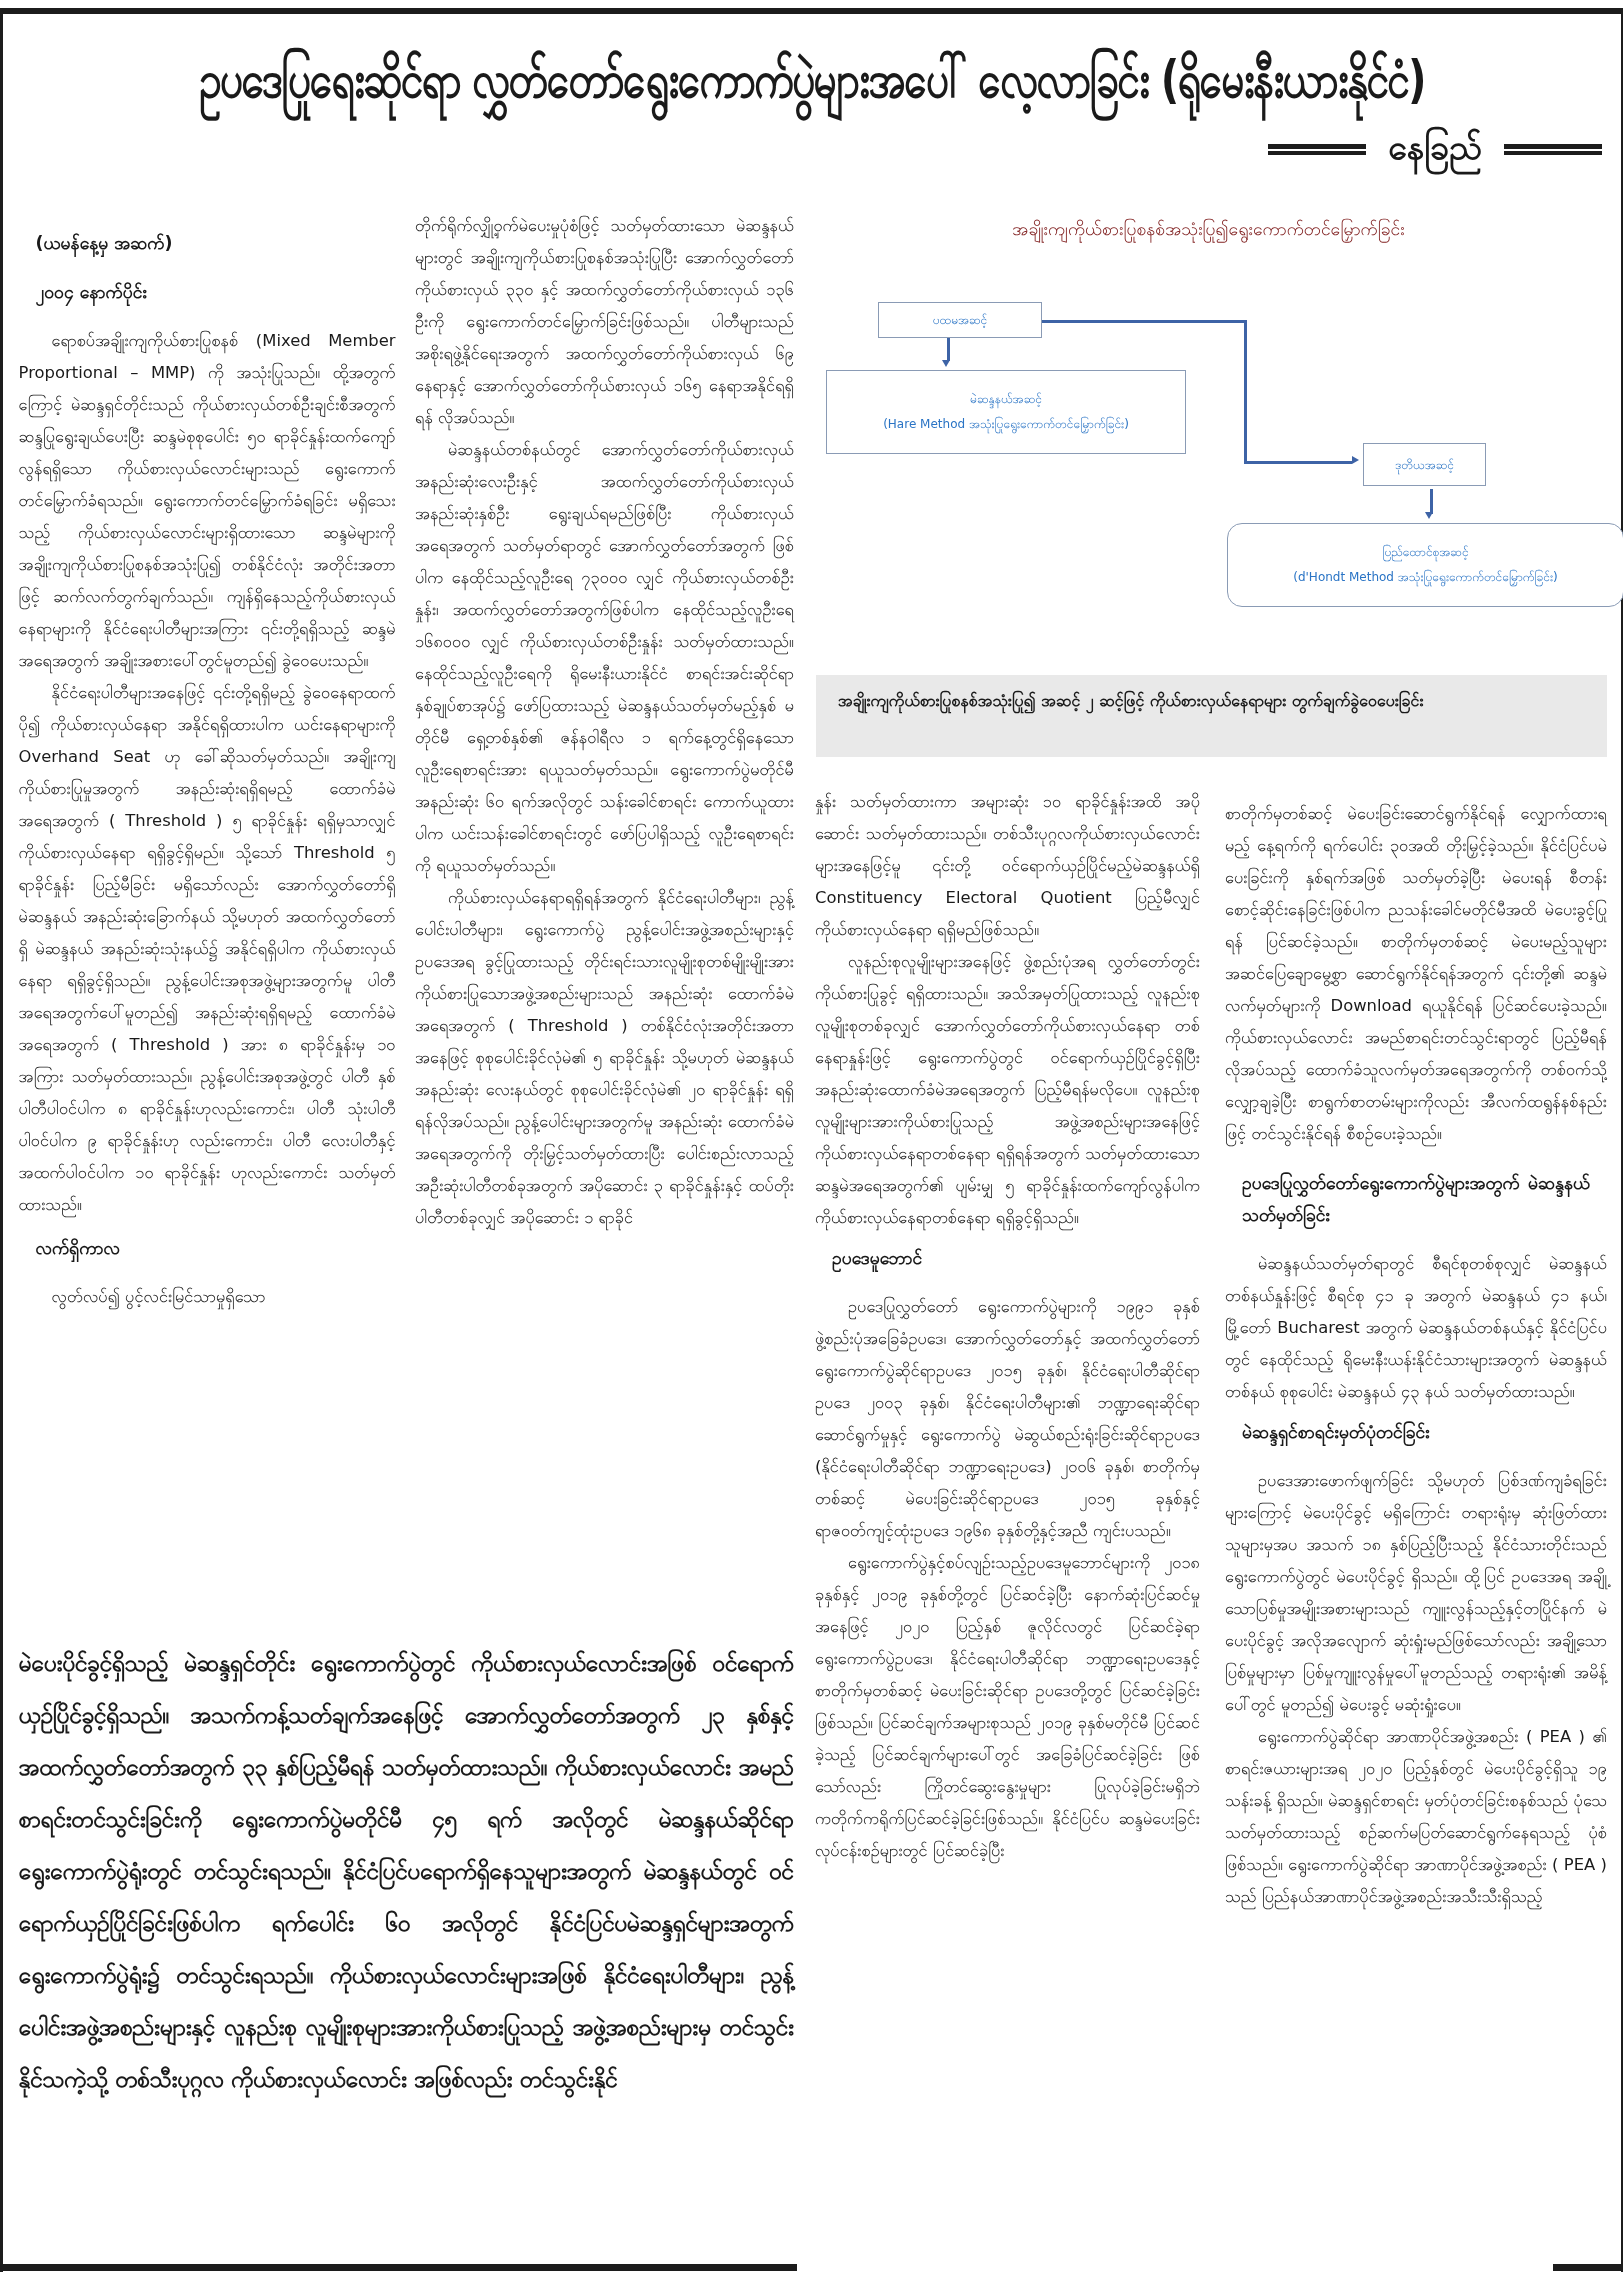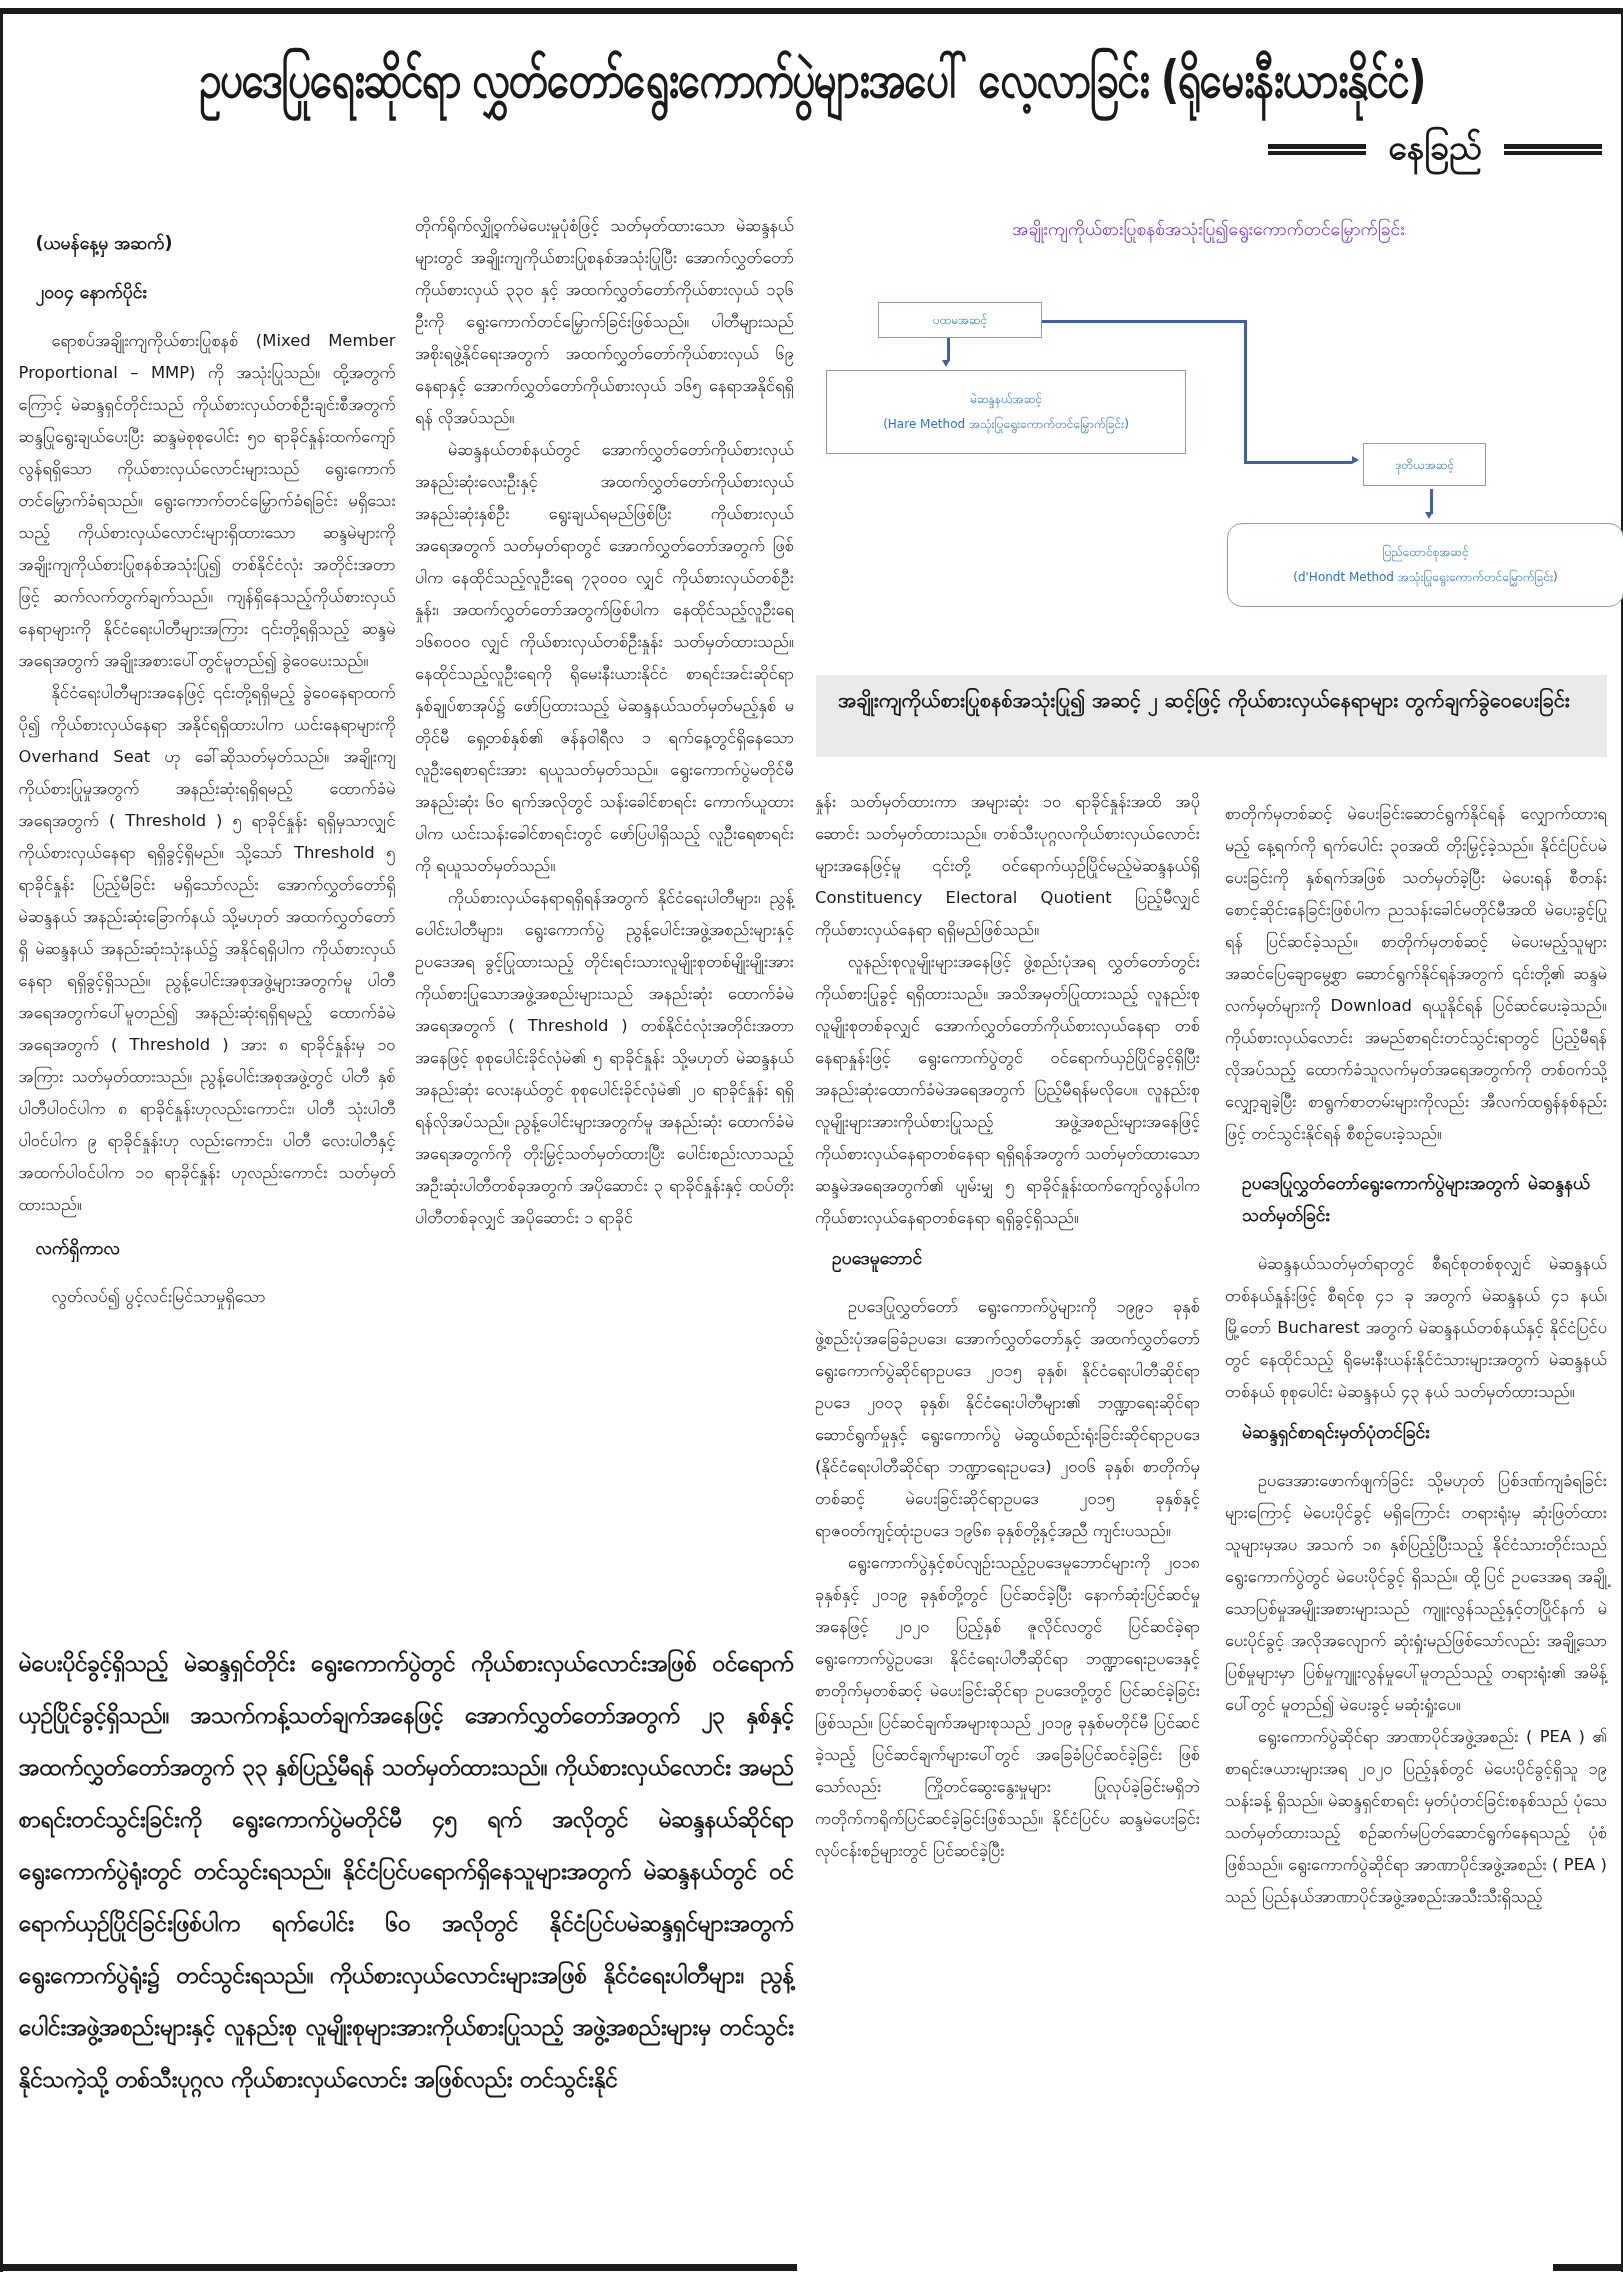--- a/index.html
+++ b/index.html
@@ -23,32 +23,32 @@
   .col p { margin: 0; text-indent: 33px; }
   .col p.noindent { text-indent: 0; }
   .col h4 { margin: 17px; font-size: 17.5px; font-weight: bold; line-height: 32px; }
   .col1 { left: 18.6px; top: 210px; width: 377px; height: 1397px; }
   .col2 { left: 415px; top: 210px; width: 379px; height: 1397px; }
   .col3 { left: 815px; top: 786px; width: 385px; height: 1474px; }
   .col4 { left: 1225px; top: 798px; width: 382px; height: 1474px; }
 
   .diagram { position: absolute; left: 813px; top: 196px; width: 791px; height: 453px; }
   .diagram-title { position: absolute; left: 0; top: 22px; width: 791px; text-align: center;
-                   font-size: 17.5px; color: #6d28d9; }
+                   font-size: 17.5px; color: #7f1d1d; }
   .dbox { position: absolute; border: 1.6px solid #8a9bb5; background: #fff; color: #2a74c5;
           text-align: center; font-size: 12px; box-sizing: border-box; display: flex; flex-direction: column;
           justify-content: center; align-items: center; line-height: 28px; }
   .dline { position: absolute; background: #3d63a6; }
   .arrow-down { position: absolute; width: 0; height: 0; border-left: 4.4px solid transparent;
                 border-right: 4.4px solid transparent; border-top: 7.6px solid #3d63a6; }
   .arrow-right { position: absolute; width: 0; height: 0; border-top: 4.4px solid transparent;
                  border-bottom: 4.4px solid transparent; border-left: 7.6px solid #3d63a6; }
 
   .caption-box { position: absolute; left: 816px; top: 675px; width: 791px; height: 82px;
-                 background: #e9e9e9; font-size: 20px; font-weight: bold; line-height: 37px;
+                 background: #e9e9e9; font-size: 16px; font-weight: bold; line-height: 37px;
                  padding: 6.5px 22px; box-sizing: border-box; }
 
   .pull-quote { position: absolute; left: 18.6px; top: 1637px; width: 775px; font-size: 23px;
                 font-weight: bold; line-height: 52px; text-align: justify; letter-spacing: -0.5px; }
 </style>
 </head>
 <body>
 
 <div class="frame-top"></div>
 <div class="frame-left"></div>

